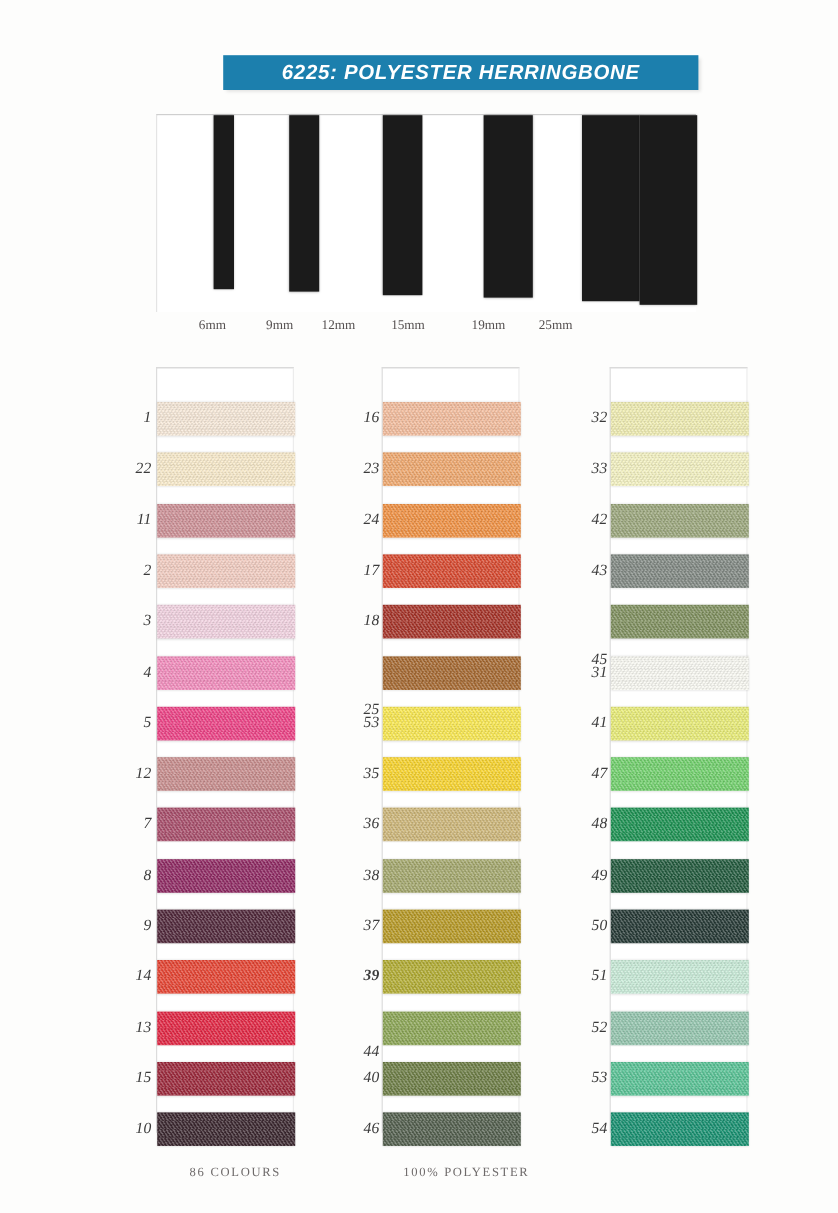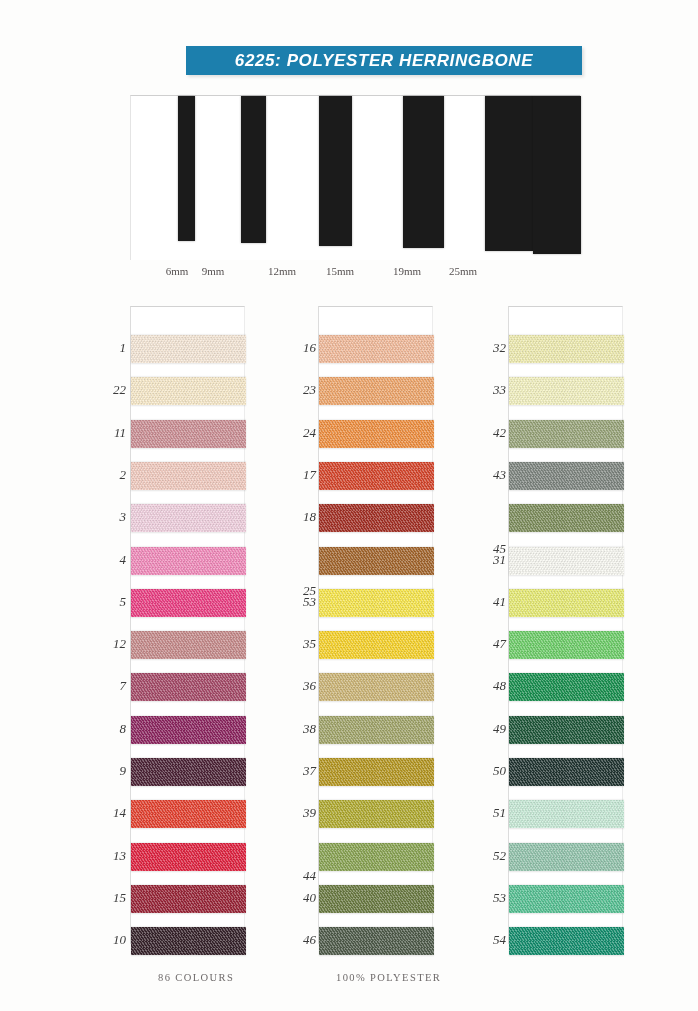--- a/index.html
+++ b/index.html
@@ -156,21 +156,21 @@
   <div id="widths-panel">
       <div class="ribbon-black" style="left: 47px; width: 17px; height: 145px; background: rgb(27, 27, 27);"></div>
       <div class="ribbon-black" style="left: 110px; width: 25px; height: 147px; background: rgb(27, 27, 27);"></div>
       <div class="ribbon-black" style="left: 188px; width: 33px; height: 150px; background: rgb(27, 27, 27);"></div>
       <div class="ribbon-black" style="left: 272px; width: 41px; height: 152px; background: rgb(27, 27, 27);"></div>
       <div class="ribbon-black" style="left: 354px; width: 48px; height: 155px; background: rgb(27, 27, 27);"></div>
       <div class="ribbon-black" style="left: 402px; width: 48px; height: 158px; background: rgb(27, 27, 27);"></div>
     </div>
   <div id="widths-labels">
       <div class="width-label" style="left: 47px;">6mm</div>
-      <div class="width-label" style="left: 83px; text-align: right;">9mm</div>
+      <div class="width-label" style="left: 103px; text-align: right;">9mm</div>
       <div class="width-label" style="left: 152px;">12mm</div>
       <div class="width-label" style="left: 210px;">15mm</div>
       <div class="width-label" style="left: 277px;">19mm</div>
       <div class="width-label" style="left: 333px;">25mm</div>
     </div>
 
   <div class="swatch-column" id="col-0">
       <div class="swatch" style="top: 28px; height: 28px; background-color: rgb(249, 234, 217);">
         <span class="weave"></span>
       </div>
@@ -336,21 +336,21 @@
     <div class="swatch-num" style="left: 282px; top: 382px;">23</div>
     <div class="swatch-num" style="left: 282px; top: 425px;">24</div>
     <div class="swatch-num" style="left: 282px; top: 467px;">17</div>
     <div class="swatch-num" style="left: 282px; top: 509px;">18</div>
     <div class="swatch-num" style="left: 282px; top: 552px; margin-top: 31px;">25</div>
     <div class="swatch-num" style="left: 282px; top: 594px;">53</div>
     <div class="swatch-num" style="left: 282px; top: 636px;">35</div>
     <div class="swatch-num" style="left: 282px; top: 678px;">36</div>
     <div class="swatch-num" style="left: 282px; top: 721px;">38</div>
     <div class="swatch-num" style="left: 282px; top: 763px;">37</div>
-    <div class="swatch-num" style="left: 282px; top: 805px;">39</div>
+    <div class="swatch-num" style="left: 282px; top: 805px; font-weight: bold;">39</div>
     <div class="swatch-num" style="left: 282px; top: 868px;">44</div>
     <div class="swatch-num" style="left: 282px; top: 890px;">40</div>
     <div class="swatch-num" style="left: 282px; top: 932px;">46</div>
     <div class="swatch-num" style="left: 472px; top: 340px;">32</div>
     <div class="swatch-num" style="left: 472px; top: 382px;">33</div>
     <div class="swatch-num" style="left: 472px; top: 425px;">42</div>
     <div class="swatch-num" style="left: 472px; top: 467px;">43</div>
     <div class="swatch-num" style="left: 472px; top: 509px; margin-top: 32px;">45</div>
     <div class="swatch-num" style="left: 472px; top: 552px;">31</div>
     <div class="swatch-num" style="left: 472px; top: 594px;">41</div>

